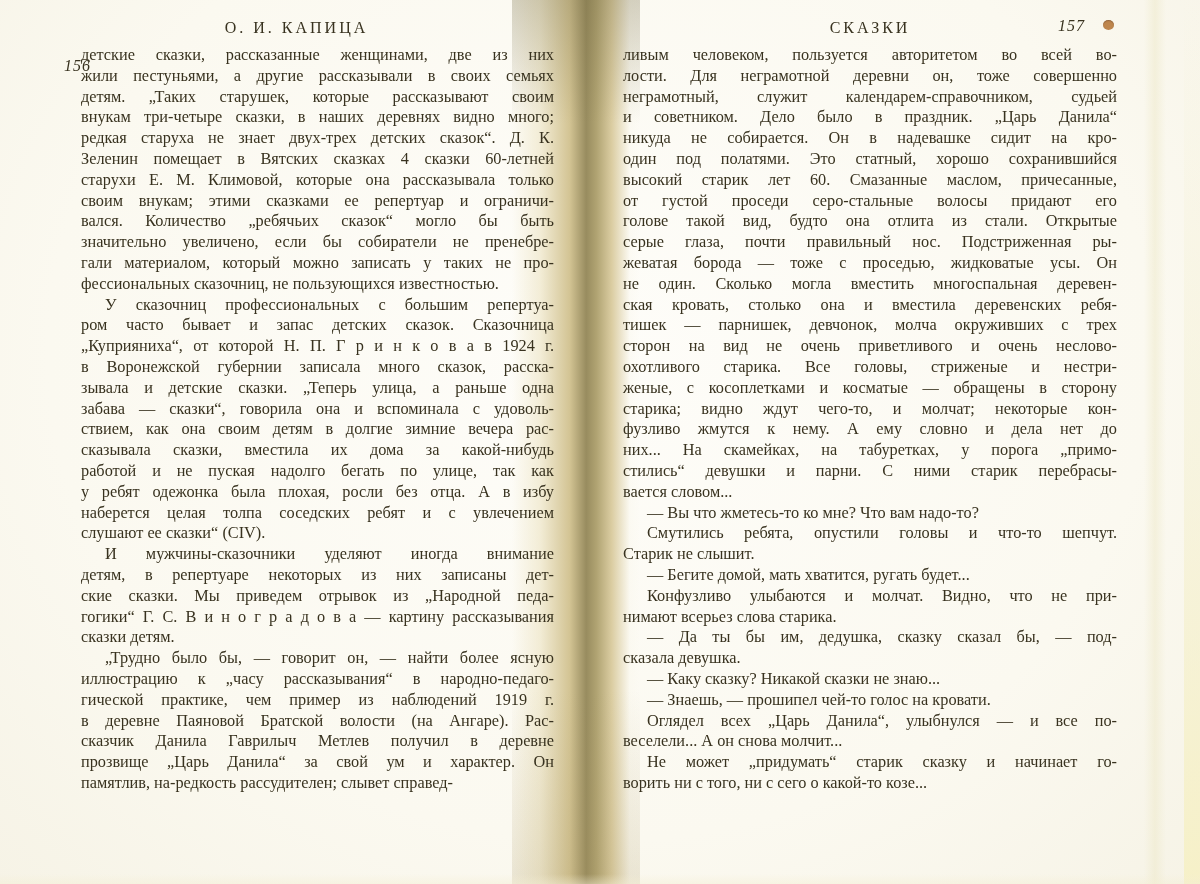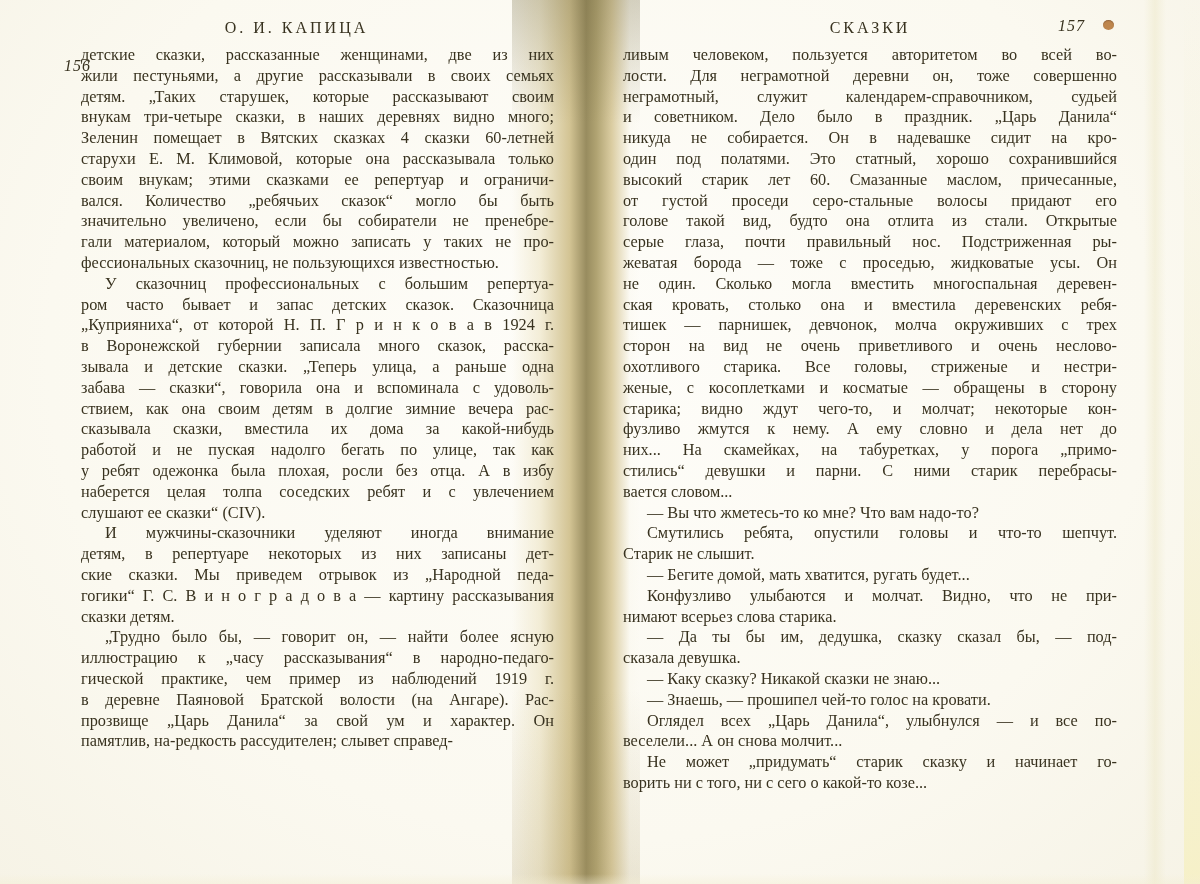--- a/index.html
+++ b/index.html
@@ -78,20 +78,21 @@
 <div class="right-outer-edge"></div>
 <div class="bottom-edge"></div>
 
 <div class="page-num left">156</div>
 <div class="running-head left">О. И. КАПИЦА</div>
 <div class="page-text left">
     <div class="line">детские сказки, рассказанные женщинами, две из них</div>
     <div class="line">жили пестуньями, а другие рассказывали в своих семьях</div>
     <div class="line">детям.  „Таких старушек, которые рассказывают своим</div>
     <div class="line">внукам три-четыре сказки, в наших деревнях видно много;</div>
+    <div class="line">редкая старуха не знает двух-трех детских сказок“. Д. К.</div>
     <div class="line">Зеленин помещает в Вятских сказках 4 сказки 60-летней</div>
     <div class="line">старухи Е. М. Климовой, которые она рассказывала только</div>
     <div class="line">своим внукам; этими сказками ее репертуар и ограничи-</div>
     <div class="line">вался.  Количество „ребячьих сказок“ могло бы быть</div>
     <div class="line">значительно увеличено, если бы собиратели не пренебре-</div>
     <div class="line">гали материалом, который можно записать у таких не про-</div>
     <div class="line para-end">фессиональных сказочниц, не пользующихся известностью.</div>
     <div class="line indent">У сказочниц профессиональных с большим репертуа-</div>
     <div class="line">ром часто бывает и запас детских сказок.  Сказочница</div>
     <div class="line">„Куприяниха“, от которой Н. П. Г р и н к о в а  в  1924  г.</div>
@@ -106,20 +107,21 @@
     <div class="line para-end">слушают ее сказки“ (CIV).</div>
     <div class="line indent">И  мужчины-сказочники  уделяют  иногда  внимание</div>
     <div class="line">детям, в репертуаре некоторых из них записаны дет-</div>
     <div class="line">ские сказки. Мы приведем отрывок из „Народной педа-</div>
     <div class="line">гогики“ Г. С. В и н о г р а д о в а — картину рассказывания</div>
     <div class="line para-end">сказки детям.</div>
     <div class="line indent">„Трудно было бы, — говорит он, — найти более ясную</div>
     <div class="line">иллюстрацию к „часу рассказывания“ в народно-педаго-</div>
     <div class="line">гической практике, чем пример из наблюдений 1919 г.</div>
     <div class="line">в деревне Паяновой Братской волости (на Ангаре). Рас-</div>
+    <div class="line">сказчик Данила Гаврилыч Метлев получил в деревне</div>
     <div class="line">прозвище „Царь Данила“ за свой ум и характер.  Он</div>
     <div class="line para-end">памятлив, на-редкость рассудителен; слывет справед-</div>
   </div>
 
 <div class="running-head right">СКАЗКИ</div>
 <div class="page-num right">157</div>
 <div class="edge-dot"></div>
 <div class="page-text right">
     <div class="line">ливым человеком, пользуется авторитетом во всей во-</div>
     <div class="line">лости.  Для неграмотной деревни он, тоже совершенно</div>

